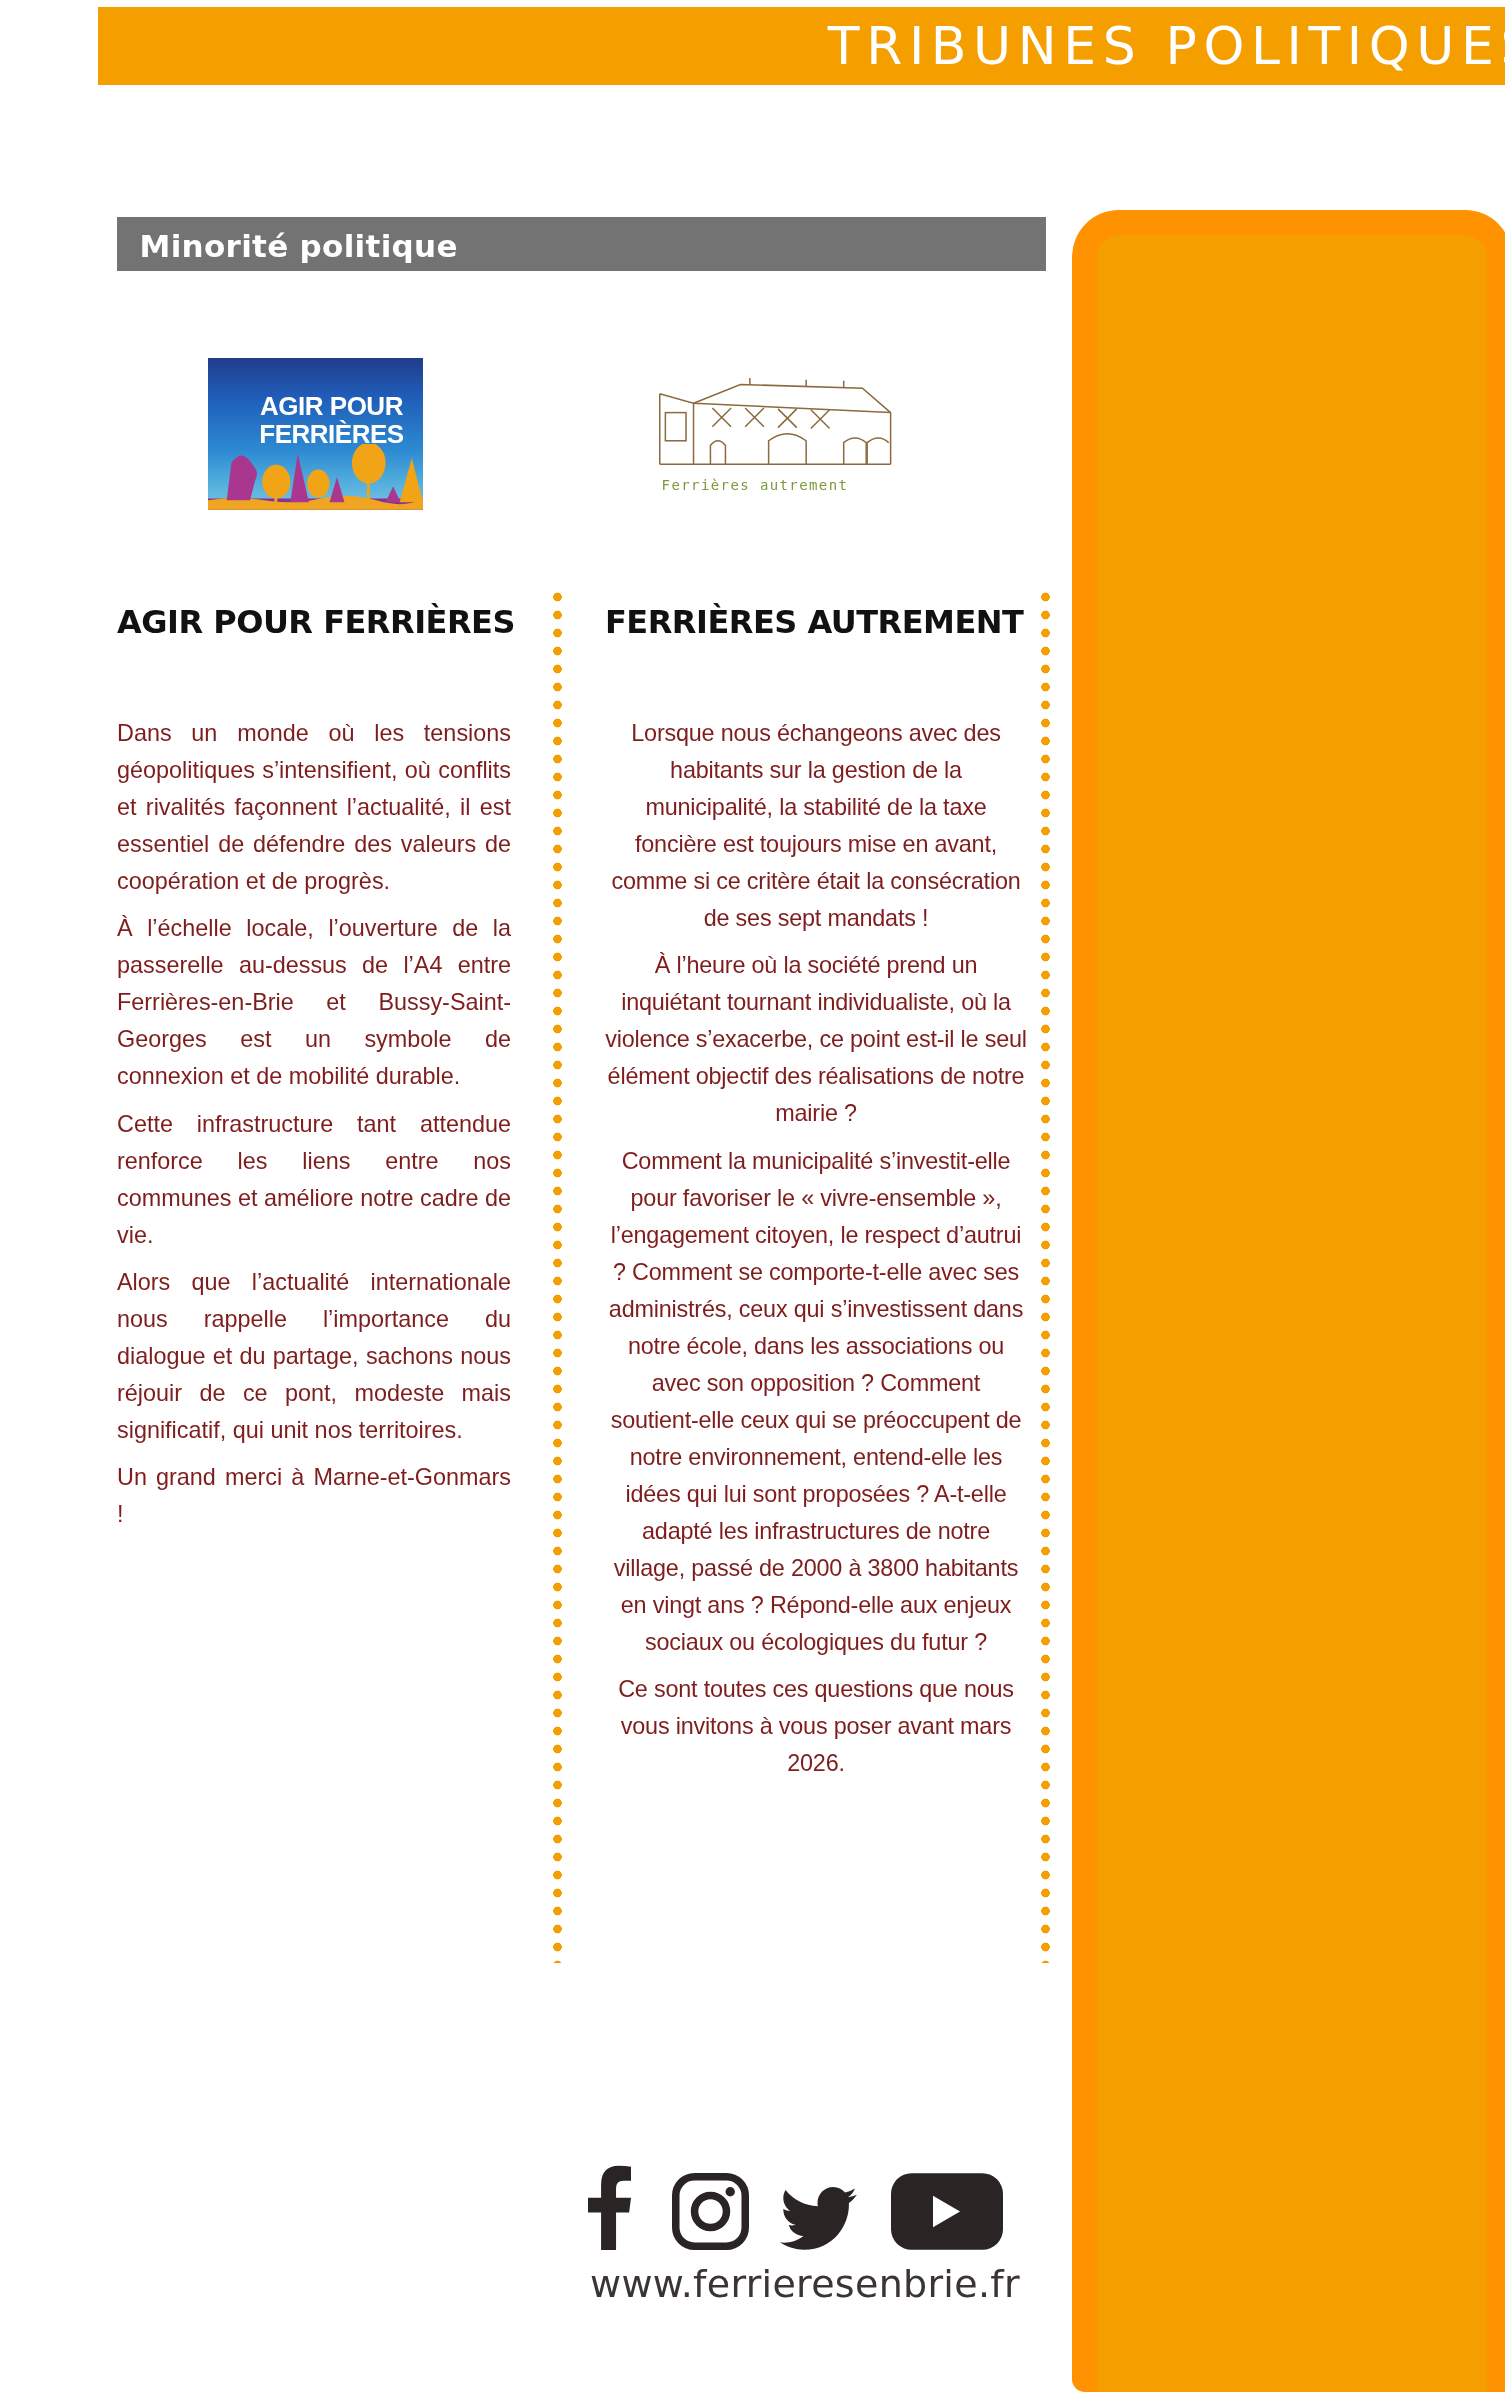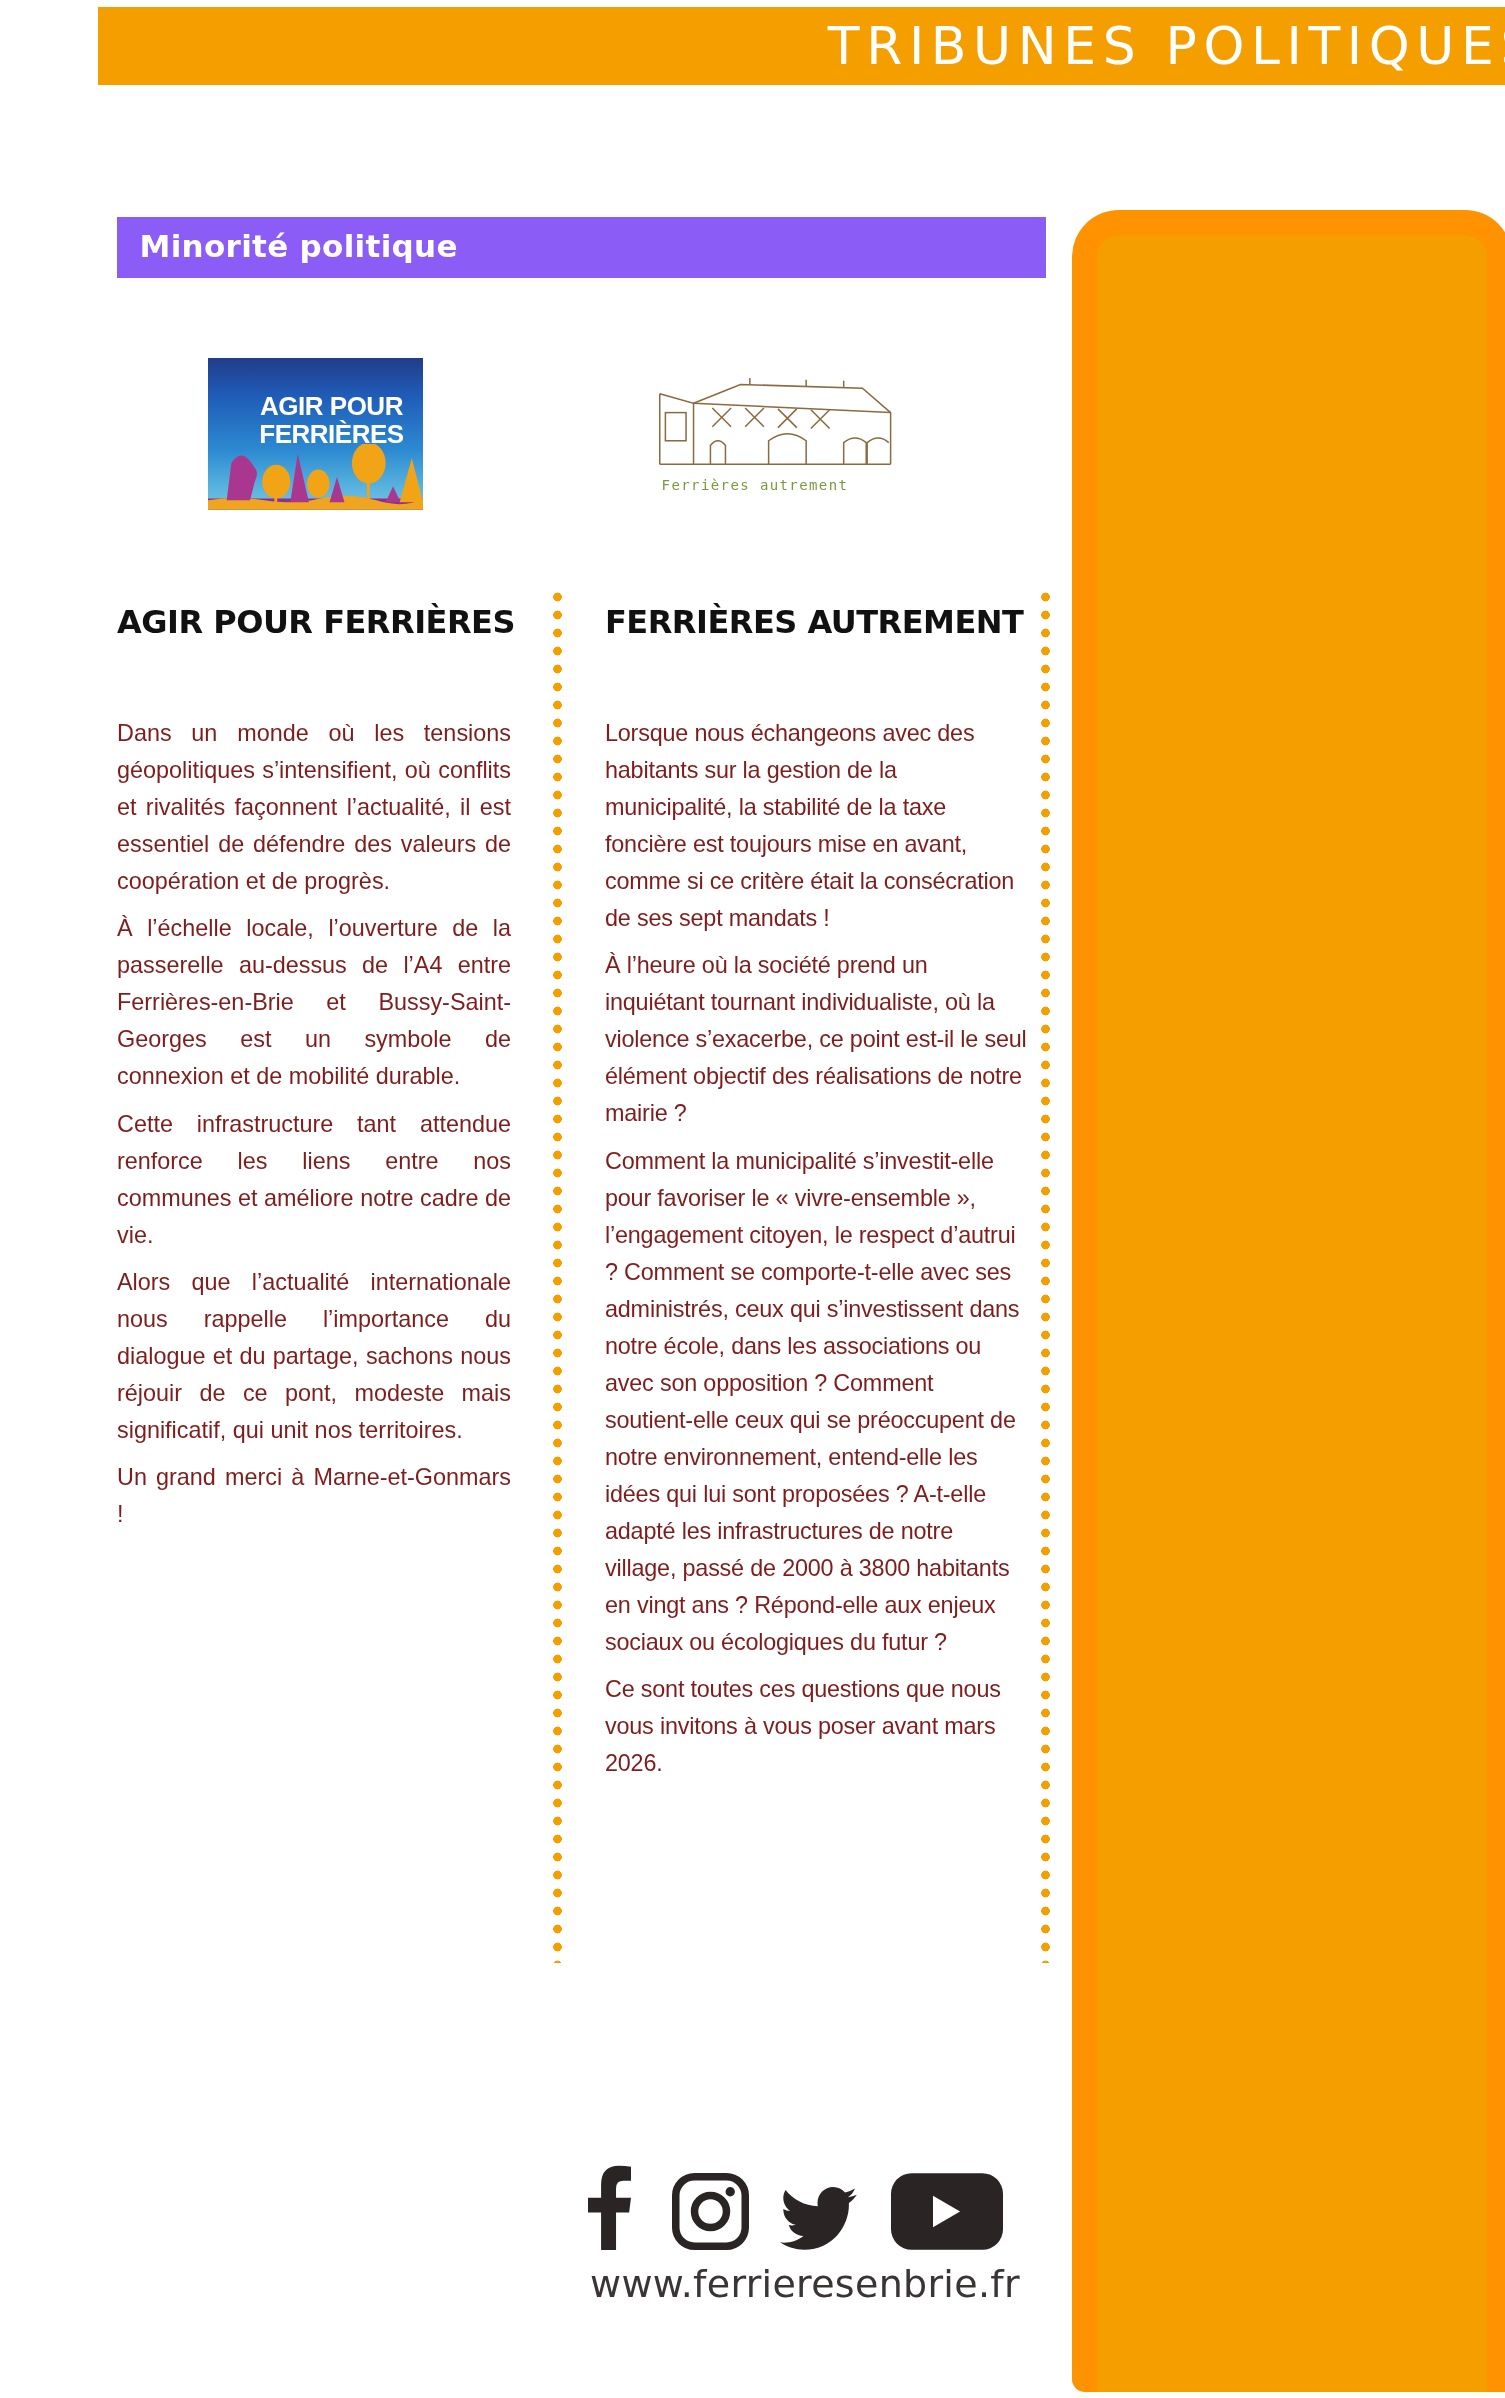--- a/index.html
+++ b/index.html
@@ -5,22 +5,22 @@
   html, body { margin: 0; padding: 0; background: #ffffff; }
   body { width: 1506px; height: 2399px; position: relative; overflow: hidden;
          font-family: "DejaVu Sans", sans-serif; color: #1a1a1a; }
 
   .top-banner { position: absolute; left: 51px; top: 6.6px; width: 1455px; height: 78px;
                 background: #F59E00; margin-left: 47px; }
   .top-banner .title { position: absolute; right: 13px; top: 9.4px; color: #ffffff;
                 font-family: "DejaVu Sans", sans-serif; font-size: 52px; font-weight: normal;
                 letter-spacing: 6.6px; line-height: 60px; white-space: nowrap; }
 
-  .section-bar { position: absolute; left: 117px; top: 217px; width: 929px; height: 61px;
-                 background: #8b5cf6; }
+  .section-bar { position: absolute; left: 117px; top: 217px; width: 929px; height: 54px;
+                 background: #737373; }
   .section-bar .label { position: absolute; left: 22.5px; top: 11.2px; color: #ffffff;
                  font-family: "DejaVu Sans", sans-serif; font-weight: bold; font-size: 31px;
                  line-height: 37px; letter-spacing: 0.3px; }
 
   .side-panel { position: absolute; left: 1072px; top: 210px; width: 440px; height: 2182px;
                 background: #F59E00; border: 25px solid #FF9200; border-bottom: none; box-sizing: border-box;
                 border-top-left-radius: 47px; border-top-right-radius: 47px; border-bottom-left-radius: 13px; }
 
   
   .logo-agir { position: absolute; left: 208px; top: 358px; width: 215px; height: 152px;
@@ -47,21 +47,21 @@
              background-image: radial-gradient(circle, #F59E00 4.2px, transparent 4.7px);
              background-size: 9.4px 18px; background-repeat: repeat-y; }
   .divider.d1 { left: 553px; }
   .divider.d2 { left: 1041px; }
 
   
   .col-body { position: absolute; top: 715px; font-family: Liberation Sans, sans-serif;
               font-size: 24px; line-height: 37px; color: #7f1d1d; }
   .col-body p { margin: 0 0 10.3px 0; }
   .col-body.left { left: 117px; width: 394px; text-align: justify; hyphens: manual; font-size: 23.4px; }
-  .col-body.right { left: 605px; width: 422px; text-align: left; font-size: 23.4px; letter-spacing: -0.2px; }
+  .col-body.right { left: 605px; width: 422px; text-align: center; font-size: 23.4px; letter-spacing: -0.2px; }
 
   
   .social-row { position: absolute; left: 588px; top: 2164px; width: 422px; height: 89px; }
   .social-row .icon { position: absolute; top: 0; }
   .url { position: absolute; left: 590px; top: 2258px; font-family: "DejaVu Sans", sans-serif;
          font-size: 38px; color: #3b3435; line-height: 52px; letter-spacing: 0.3px; white-space: nowrap; }
 </style>
 </head>
 <body>
 

